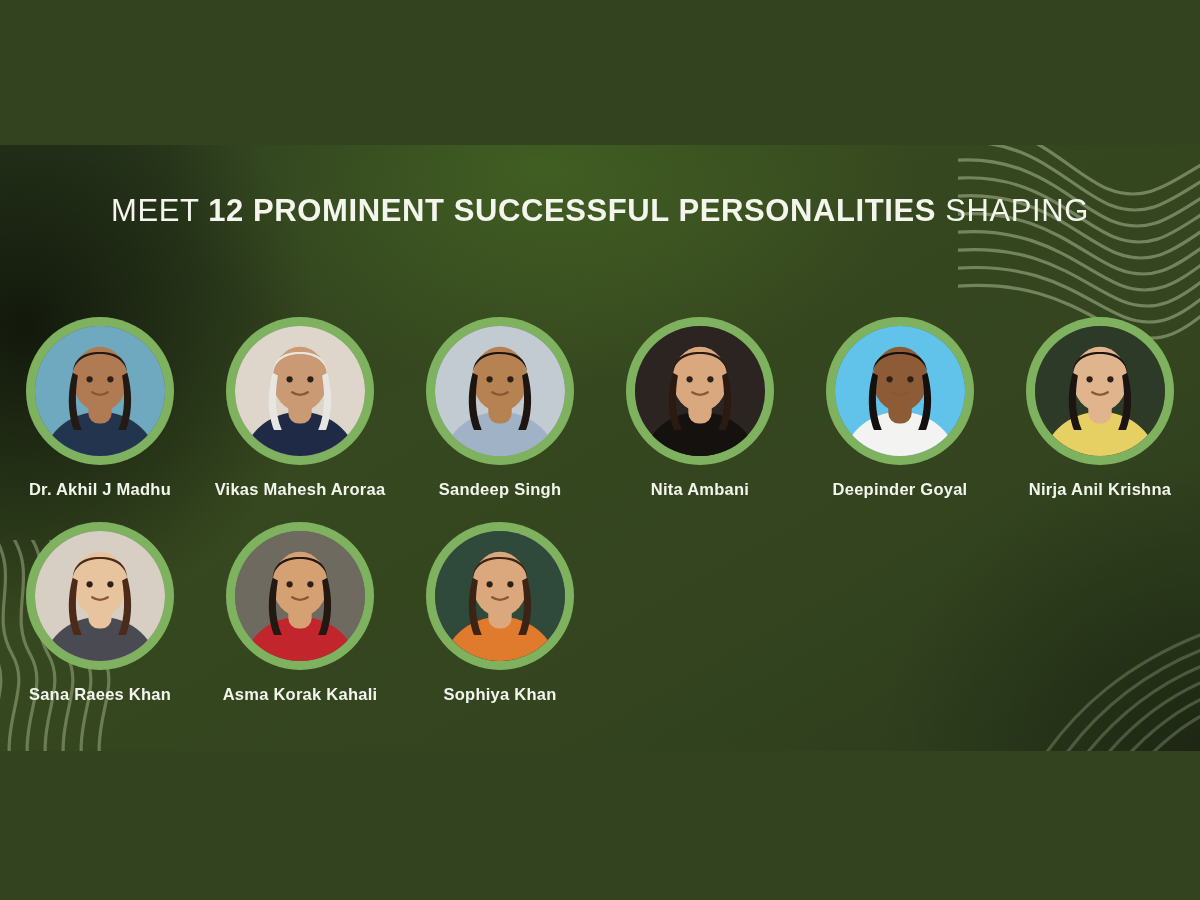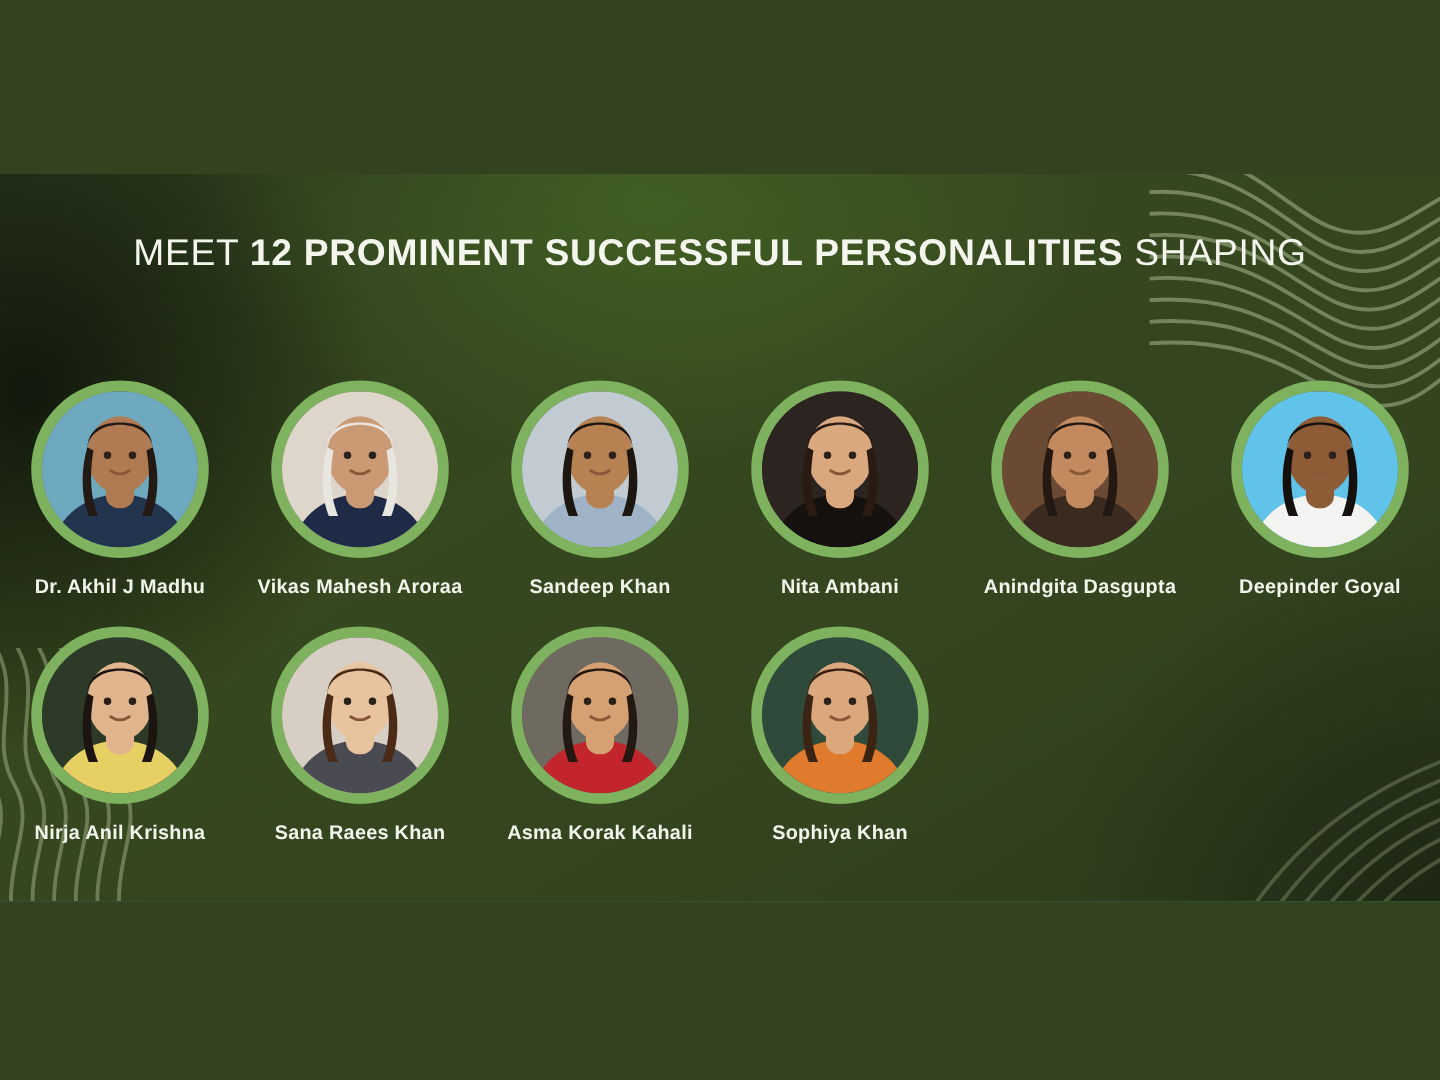--- a/index.html
+++ b/index.html
@@ -196,21 +196,21 @@
                 <ellipse cx="50" cy="41" rx="21" ry="25" fill="#b78252"></ellipse>
                 <path d="M29 38 C29 16 71 16 71 38 C71 26 64 20 50 20 C36 20 29 26 29 38 Z" fill="#1d1510"></path>
                 <path d="M29 36 C24 54 26 70 30 80 L36 80 C30 66 31 50 33 38 Z" fill="#1d1510"></path>
                 <path d="M71 36 C76 54 74 70 70 80 L64 80 C70 66 69 50 67 38 Z" fill="#1d1510"></path>
                 <ellipse cx="42" cy="41" rx="2.4" ry="2.4" fill="#2b211a"></ellipse>
                 <ellipse cx="58" cy="41" rx="2.4" ry="2.4" fill="#2b211a"></ellipse>
                 <path d="M44 51 Q50 55 56 51" stroke="#8a5638" stroke-width="1.8" fill="none" stroke-linecap="round"></path>
               </svg>
             </div>
           </div>
-          <div class="person-name">Sandeep Khan</div>
+          <div class="person-name">Sandeep Singh</div>
         </div>
         <div class="person">
           <div class="avatar">
             <div class="avatar-inner">
               <svg viewBox="0 0 100 100" preserveAspectRatio="xMidYMid slice">
                 <rect x="0" y="0" width="100" height="100" fill="#2b2420"></rect>
                 <ellipse cx="50" cy="106" rx="44" ry="40" fill="#14110f"></ellipse>
                 <rect x="41" y="55" width="18" height="20" rx="8" fill="#d9a87f"></rect>
                 <ellipse cx="50" cy="41" rx="21" ry="25" fill="#d9a87f"></ellipse>
                 <path d="M29 38 C29 16 71 16 71 38 C71 26 64 20 50 20 C36 20 29 26 29 38 Z" fill="#2a1a12"></path>
@@ -221,39 +221,20 @@
                 <path d="M44 51 Q50 55 56 51" stroke="#8a5638" stroke-width="1.8" fill="none" stroke-linecap="round"></path>
               </svg>
             </div>
           </div>
           <div class="person-name">Nita Ambani</div>
         </div>
         <div class="person">
           <div class="avatar">
             <div class="avatar-inner">
               <svg viewBox="0 0 100 100" preserveAspectRatio="xMidYMid slice">
-                <rect x="0" y="0" width="100" height="100" fill="#6a4a33"></rect>
-                <ellipse cx="50" cy="106" rx="44" ry="40" fill="#3b2a1f"></ellipse>
-                <rect x="41" y="55" width="18" height="20" rx="8" fill="#c28a5e"></rect>
-                <ellipse cx="50" cy="41" rx="21" ry="25" fill="#c28a5e"></ellipse>
-                <path d="M29 38 C29 16 71 16 71 38 C71 26 64 20 50 20 C36 20 29 26 29 38 Z" fill="#241812"></path>
-                <path d="M29 36 C24 54 26 70 30 80 L36 80 C30 66 31 50 33 38 Z" fill="#241812"></path>
-                <path d="M71 36 C76 54 74 70 70 80 L64 80 C70 66 69 50 67 38 Z" fill="#241812"></path>
-                <ellipse cx="42" cy="41" rx="2.4" ry="2.4" fill="#2b211a"></ellipse>
-                <ellipse cx="58" cy="41" rx="2.4" ry="2.4" fill="#2b211a"></ellipse>
-                <path d="M44 51 Q50 55 56 51" stroke="#8a5638" stroke-width="1.8" fill="none" stroke-linecap="round"></path>
-              </svg>
-            </div>
-          </div>
-          <div class="person-name">Anindgita Dasgupta</div>
-        </div>
-        <div class="person">
-          <div class="avatar">
-            <div class="avatar-inner">
-              <svg viewBox="0 0 100 100" preserveAspectRatio="xMidYMid slice">
                 <rect x="0" y="0" width="100" height="100" fill="#62c3ea"></rect>
                 <ellipse cx="50" cy="106" rx="44" ry="40" fill="#f3f3f1"></ellipse>
                 <rect x="41" y="55" width="18" height="20" rx="8" fill="#8d5b36"></rect>
                 <ellipse cx="50" cy="41" rx="21" ry="25" fill="#8d5b36"></ellipse>
                 <path d="M29 38 C29 16 71 16 71 38 C71 26 64 20 50 20 C36 20 29 26 29 38 Z" fill="#14100d"></path>
                 <path d="M29 36 C24 54 26 70 30 80 L36 80 C30 66 31 50 33 38 Z" fill="#14100d"></path>
                 <path d="M71 36 C76 54 74 70 70 80 L64 80 C70 66 69 50 67 38 Z" fill="#14100d"></path>
                 <ellipse cx="42" cy="41" rx="2.4" ry="2.4" fill="#2b211a"></ellipse>
                 <ellipse cx="58" cy="41" rx="2.4" ry="2.4" fill="#2b211a"></ellipse>
                 <path d="M44 51 Q50 55 56 51" stroke="#8a5638" stroke-width="1.8" fill="none" stroke-linecap="round"></path>

